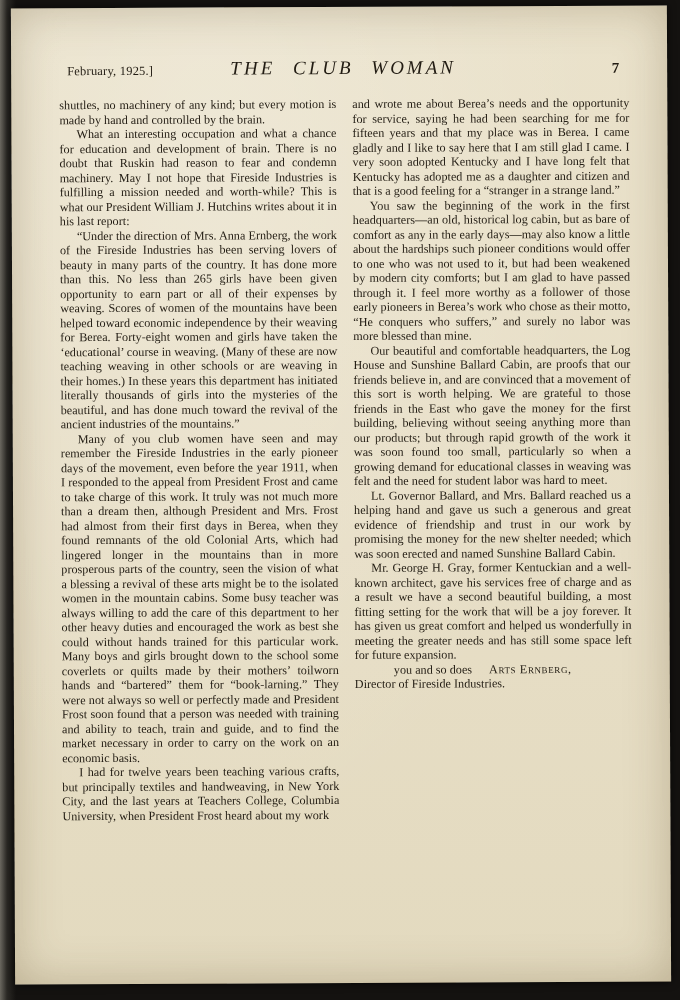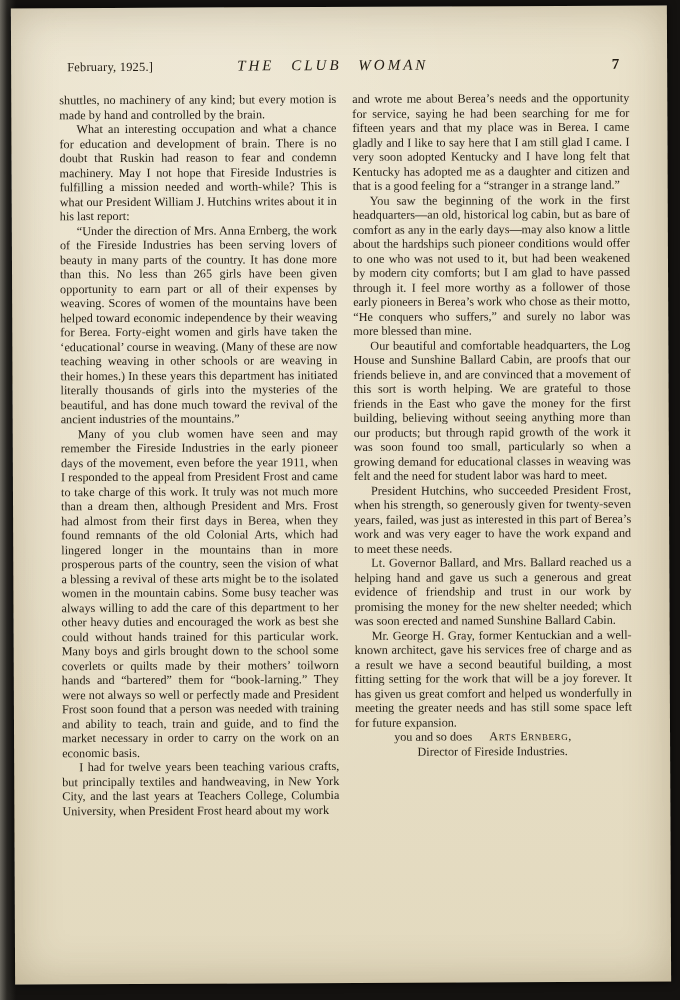--- a/index.html
+++ b/index.html
@@ -39,21 +39,21 @@
   }
   .date {
     width: 170px;
     font-size: 12.5px;
     letter-spacing: 0.2px;
   }
   .title {
     flex: 1;
     text-align: left;
     font-style: italic;
-    font-size: 15px;
+    font-size: 19px;
     letter-spacing: 3px;
     word-spacing: 10px;
     white-space: nowrap;
   }
   .pagenum {
     width: 170px;
     text-align: right;
     font-weight: bold;
     font-size: 15px;
     padding-right: 6px;
@@ -82,21 +82,21 @@
     justify-content: center;
     padding-right: 38px;
     text-indent: 17px;
   }
   .sig-name {
     font-variant: small-caps;
     letter-spacing: 0.6px;
     white-space: nowrap;
   }
   .sig-title {
-    text-align: center;
+    text-align: left;
     padding-right: 2px;
   }
 </style>
 </head>
 <body>
 
 <div class="scan">
   <div class="paper">
 
     <div class="header">
@@ -112,21 +112,20 @@
         <p>What an interesting occupation and what a chance for education and development of brain.  There is no doubt that Ruskin had reason to fear and condemn machinery.  May I not hope that Fireside Industries is fulfilling a mission needed and worth-while? This is what our President William J. Hutchins writes about it in his last report:</p>
         <p>“Under the direction of Mrs. Anna Ernberg, the work of the Fireside Industries has been serving lovers of beauty in many parts of the country.  It has done more than this. No less than 265 girls have been given opportunity to earn part or all of their expenses by weaving.  Scores of women of the mountains have been helped toward economic independence by their weaving for Berea.  Forty-eight women and girls have taken the ‘educational’ course in weaving.  (Many of these are now teaching weaving in other schools or are weaving in their homes.)  In these years this department has initiated literally thousands of girls into the mysteries of the beautiful, and has done much toward the revival of the ancient industries of the mountains.”</p>
         <p>Many of you club women have seen and may remember the Fireside Industries in the early pioneer days of the movement, even before the year 1911, when I responded to the appeal from President Frost and came to take charge of this work.  It truly was not much more than a dream then, although President and Mrs. Frost had almost from their first days in Berea, when they found remnants of the old Colonial Arts, which had lingered longer in the mountains than in more prosperous parts of the country, seen the vision of what a blessing a revival of these arts might be to the isolated women in the mountain cabins.  Some busy teacher was always willing to add the care of this department to her other heavy duties and encouraged the work as best she could without hands trained for this particular work.  Many boys and girls brought down to the school some coverlets or quilts made by their mothers’ toilworn hands and “bartered” them for “book-larning.”  They were not always so well or perfectly made and President Frost soon found that a person was needed with training and ability to teach, train and guide, and to find the market necessary in order to carry on the work on an economic basis.</p>
         <p>I had for twelve years been teaching various crafts, but principally textiles and handweaving, in New York City, and the last years at Teachers College, Columbia University, when President Frost heard about my work</p>
       </div>
 
       <div class="col">
         <p class="cont">and wrote me about Berea’s needs and the opportunity for service, saying he had been searching for me for fifteen years and that my place was in Berea.  I came gladly and I like to say here that I am still glad I came. I very soon adopted Kentucky and I have long felt that Kentucky has adopted me as a daughter and citizen and that is a good feeling for a “stranger in a strange land.”</p>
         <p>You saw the beginning of the work in the first headquarters—an old, historical log cabin, but as bare of comfort as any in the early days—may also know a little about the hardships such pioneer conditions would offer to one who was not used to it, but had been weakened by modern city comforts; but I am glad to have passed through it.  I feel more worthy as a follower of those early pioneers in Berea’s work who chose as their motto, “He conquers who suffers,” and surely no labor was more blessed than mine.</p>
         <p>Our beautiful and comfortable headquarters, the Log House and Sunshine Ballard Cabin, are proofs that our friends believe in, and are convinced that a movement of this sort is worth helping.  We are grateful to those friends in the East who gave the money for the first building, believing without seeing anything more than our products; but through rapid growth of the work it was soon found too small, particularly so when a growing demand for educational classes in weaving was felt and the need for student labor was hard to meet.</p>
-        <p>President Hutchins, who succeeded President Frost, when his strength, so generously given for twenty-seven years, failed, was just as interested in this part of Berea’s work and was very eager to have the work expand and to meet these needs.</p>
         <p>Lt. Governor Ballard, and Mrs. Ballard reached us a helping hand and gave us such a generous and great evidence of friendship and trust in our work by promising the money for the new shelter needed; which was soon erected and named Sunshine Ballard Cabin.</p>
         <p>Mr. George H. Gray, former Kentuckian and a well-known architect, gave his services free of charge and as a result we have a second beautiful building, a most fitting setting for the work that will be a joy forever.  It has given us great comfort and helped us wonderfully in meeting the greater needs and has still some space left for future expansion.</p>
 
         <div class="sig-row">
           <span>you and so does</span>
           <span class="sig-name">Arts Ernberg,</span>
         </div>
         <div class="sig-title">Director of Fireside Industries.</div>
       </div>
 

